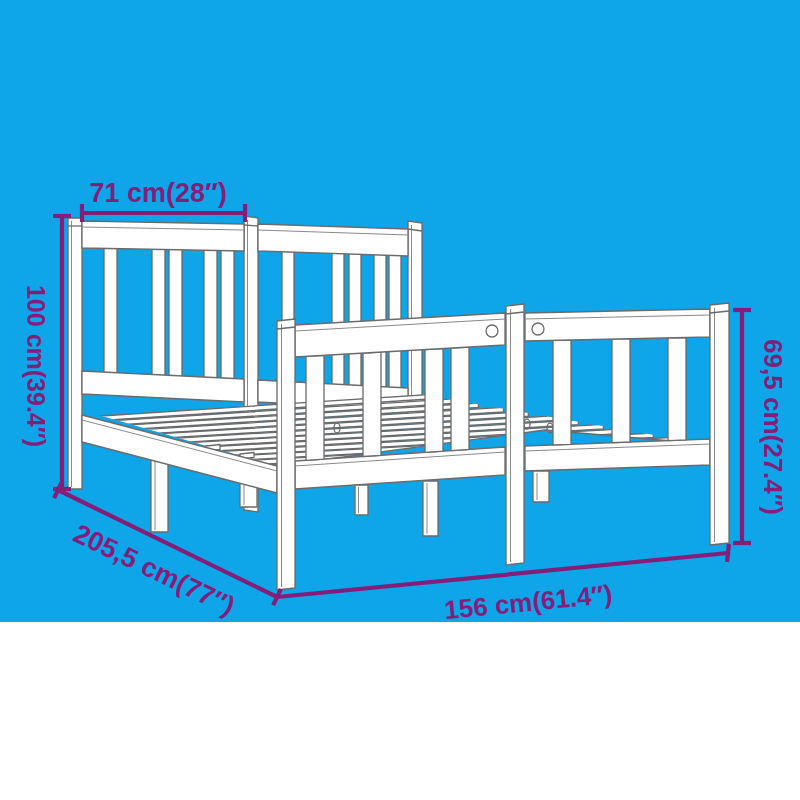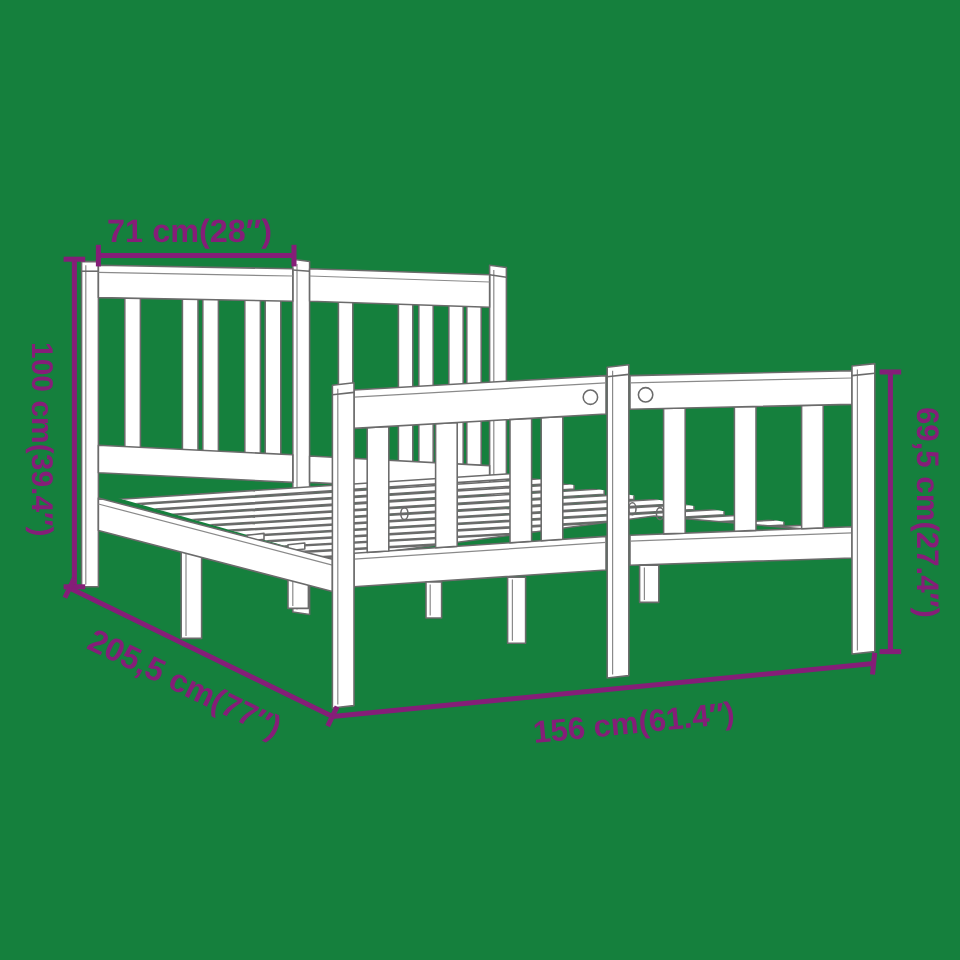--- a/index.html
+++ b/index.html
@@ -1,16 +1,16 @@
 <!DOCTYPE html>
 <html><head>
 <meta charset="utf-8">
 <style>
   html,body{margin:0;padding:0;background:#ffffff;}
-  #canvas{width:800px;height:800px;position:relative;background:#15803d;overflow:hidden;}
+  #canvas{width:800px;height:622px;position:relative;background:#0ea5e9;overflow:hidden;}
   svg{display:block;}
   .dimtext{
     font-family:"Liberation Sans","DejaVu Sans",sans-serif;
     font-weight:700;
     fill:#851e78;
   }
 </style>
 </head>
 <body>
 

